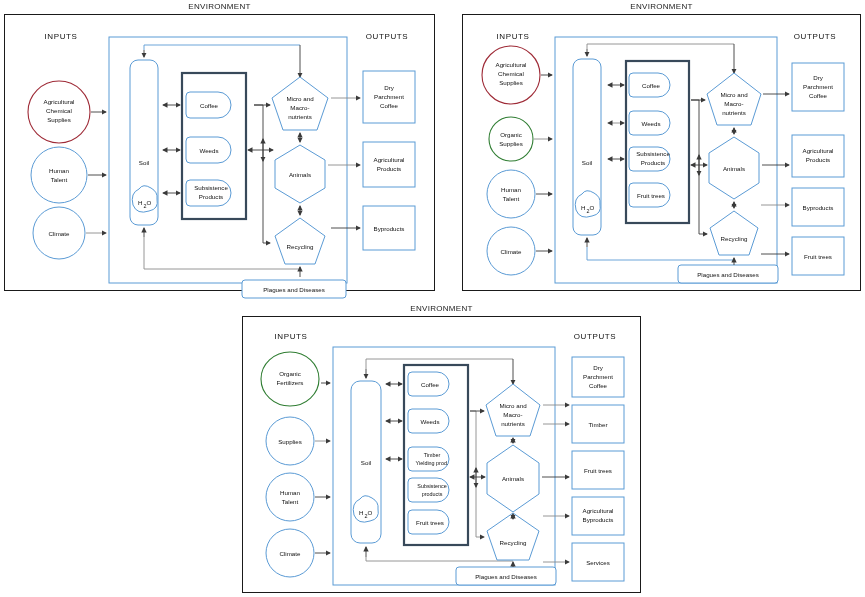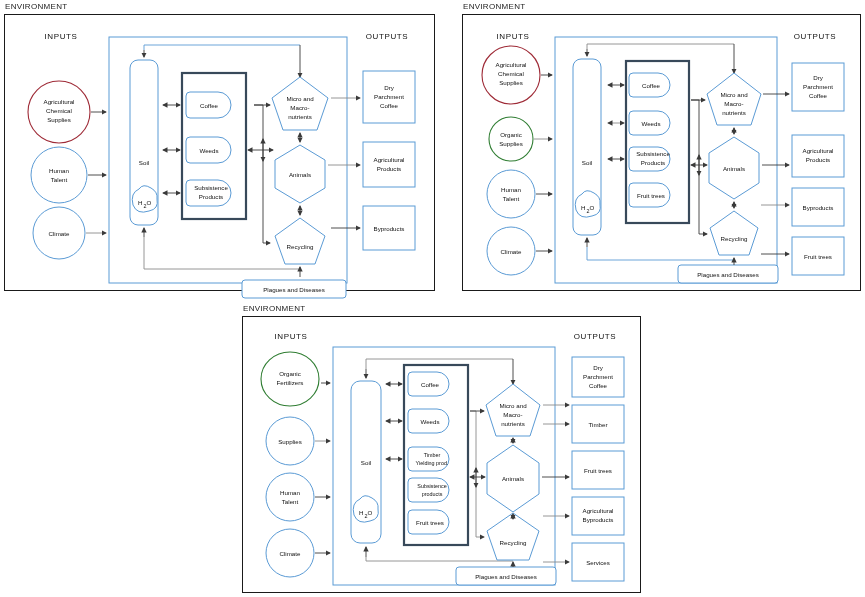--- a/index.html
+++ b/index.html
@@ -1,19 +1,19 @@
 <!DOCTYPE html>
 <html><head>
 <meta charset="utf-8">
 <style>
   html,body{margin:0;padding:0;background:#ffffff;}
   body{width:865px;height:597px;position:relative;overflow:hidden;
        font-family:"Liberation Sans","DejaVu Sans",sans-serif;}
   .panel{position:absolute;border:1.5px solid #1a1a1a;background:#fff;box-sizing:border-box;}
-  .panel-title{position:absolute;width:100%;text-align:left;top:-13px;left:0;
+  .panel-title{position:absolute;width:100%;text-align:center;top:-13px;left:0;
                font-size:8px;color:#222;letter-spacing:.3px;}
   #panel1{left:4px;  top:14px;  width:431px; height:277px;}
   #panel2{left:462px;top:14px;  width:399px; height:277px;}
   #panel3{left:242px;top:316px; width:399px; height:277px;}
   svg{position:absolute;left:0;top:0;overflow:visible;}
   text{font-family:"Liberation Sans","DejaVu Sans",sans-serif;fill:#111;}
   .hdr{font-size:8px;letter-spacing:.6px;}
   .lbl{font-size:6.2px;}
   .lbl-sm{font-size:5.4px;}
   .nd{fill:#ffffff;stroke:#5b9bd5;stroke-width:1;}

